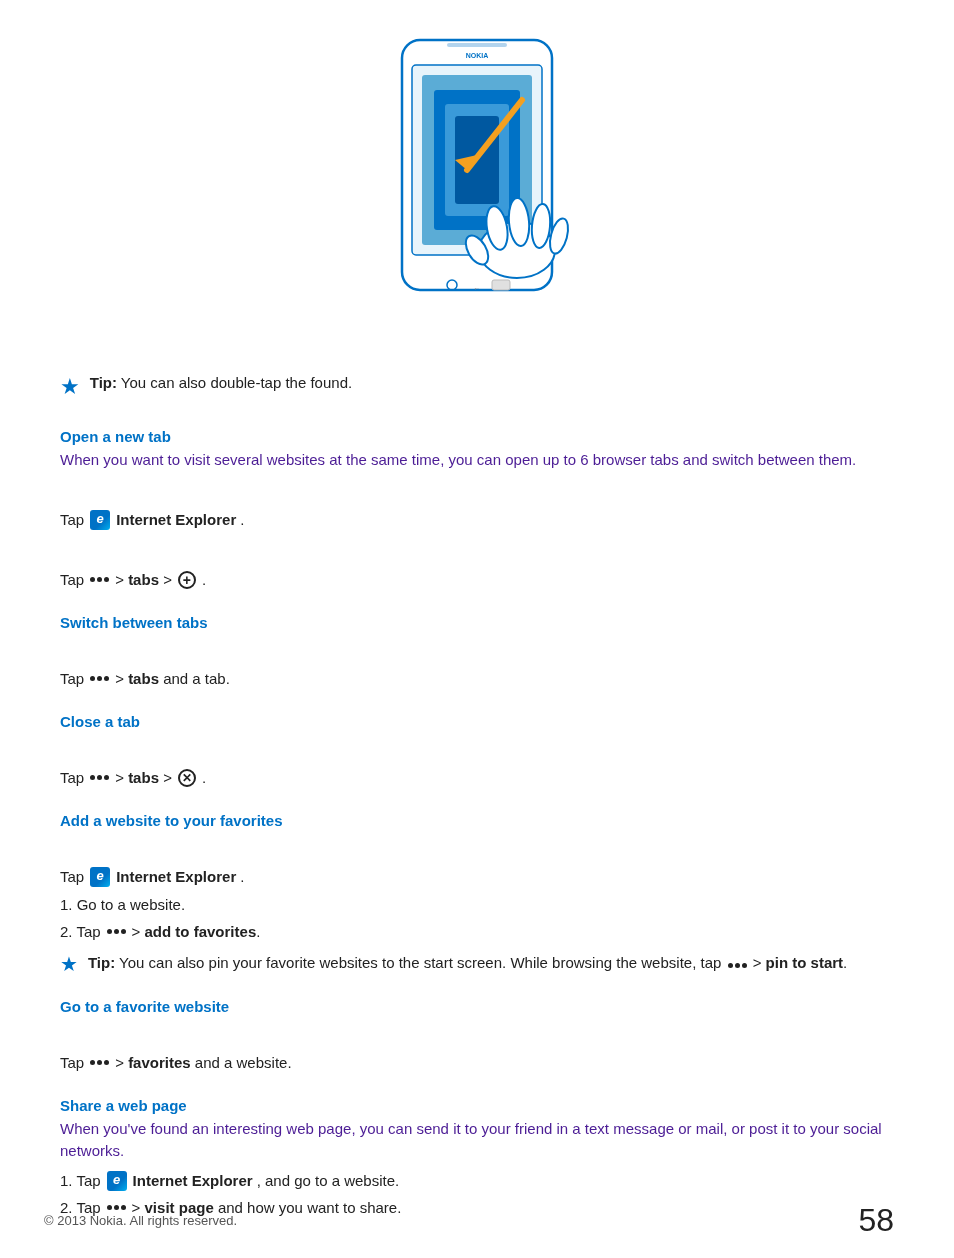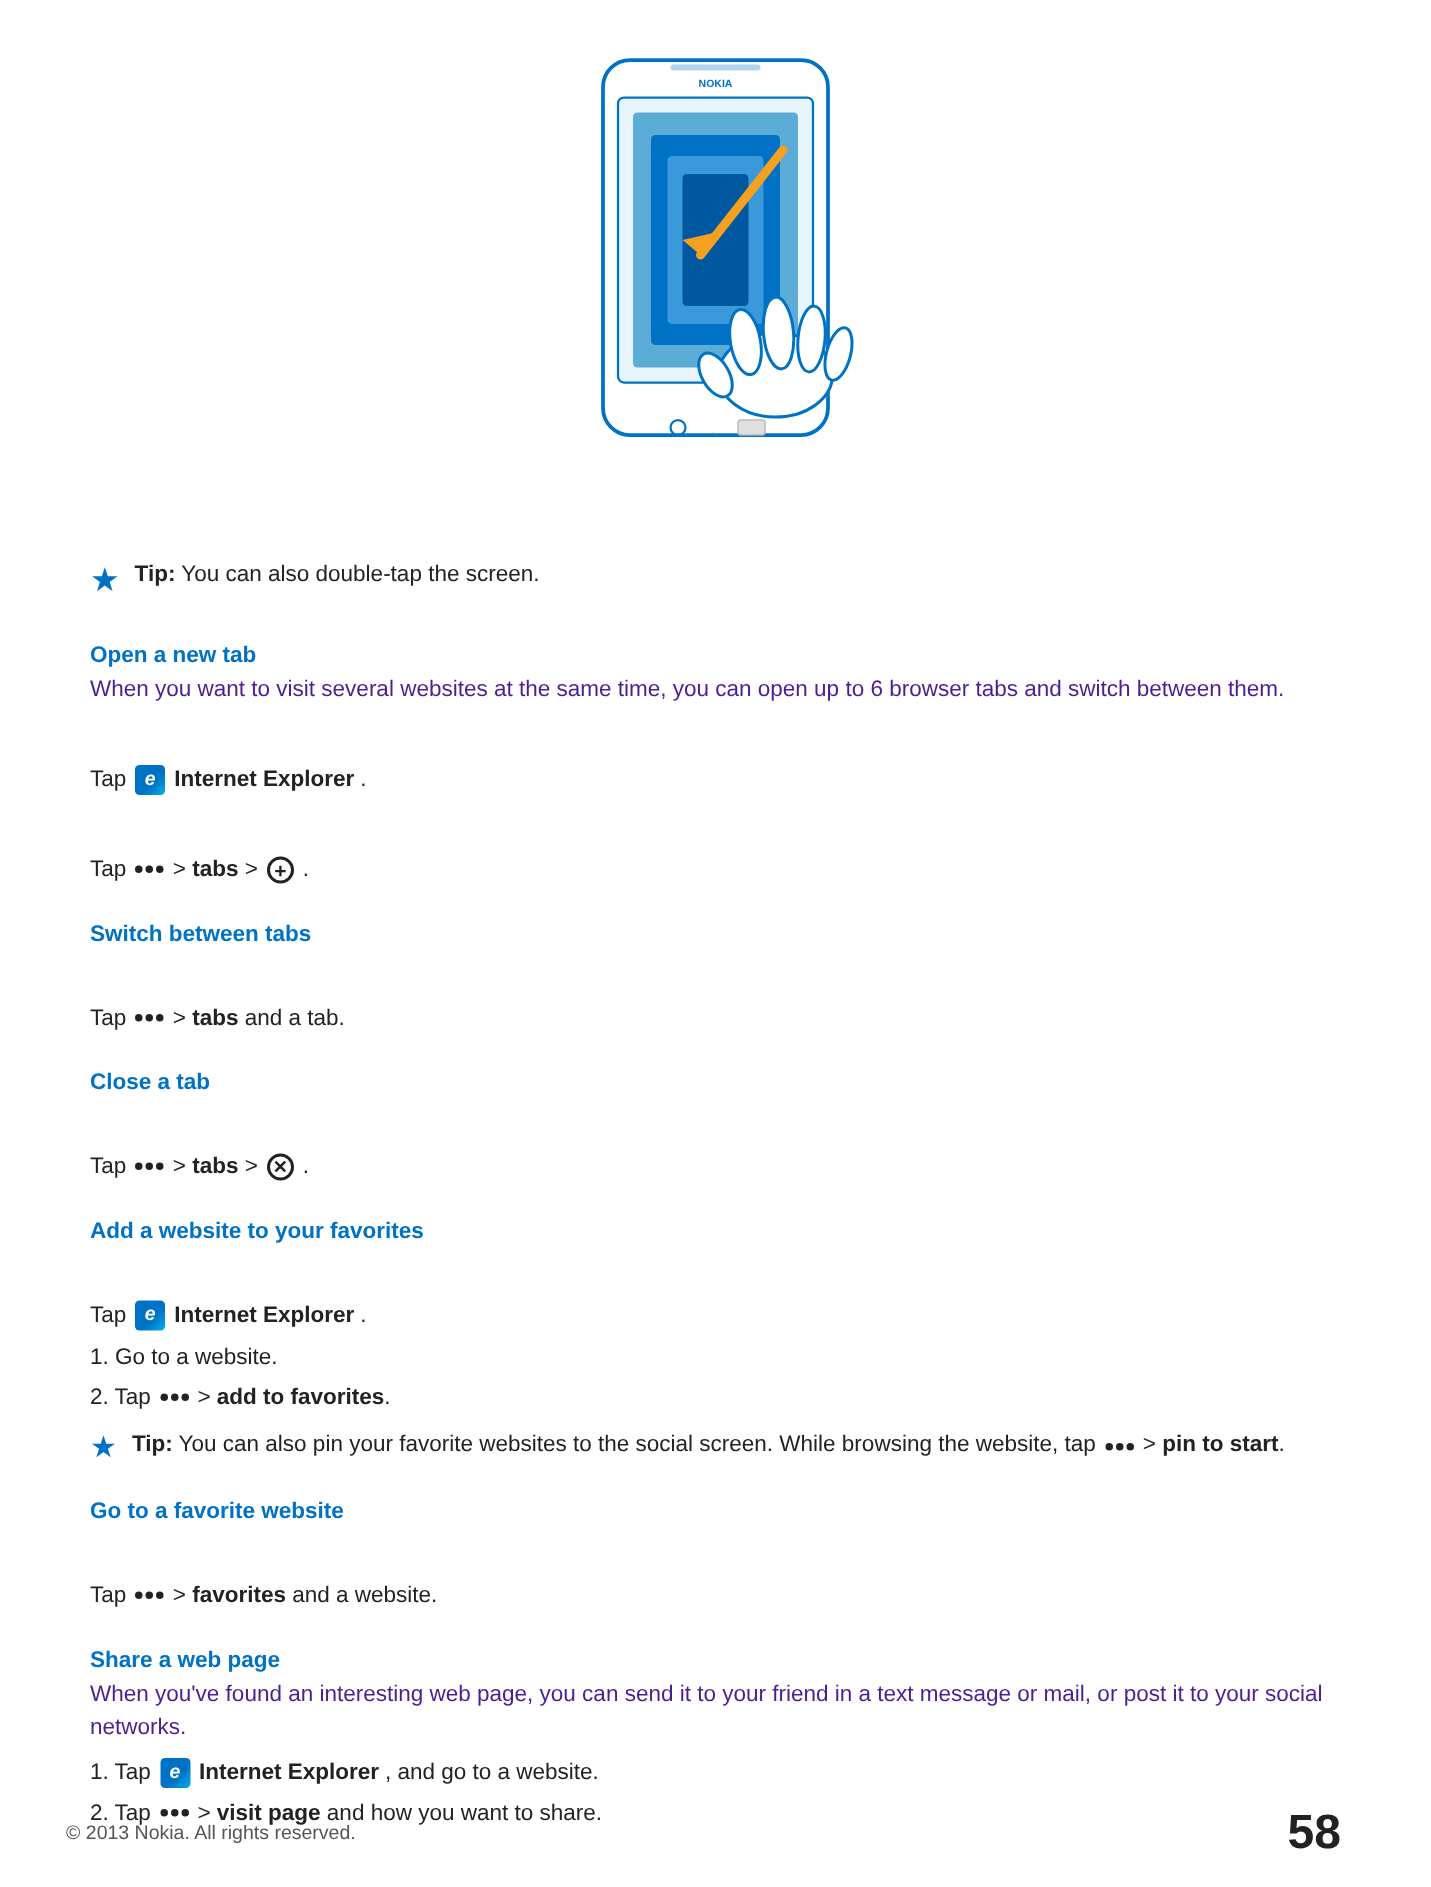--- a/index.html
+++ b/index.html
@@ -174,21 +174,21 @@
       left: 44px;
       right: 60px;
       display: flex;
       justify-content: space-between;
       align-items: center;
       font-size: 13px;
       color: #555;
     }
     .footer-page-num {
       font-size: 32px;
-      font-weight: bold;
+      font-weight: normal;
       color: #222;
     }
   </style>
 </head>
 <body>
 
 <div class="page">
 
   <div class="phone-illustration">
     <div class="phone-svg-wrap">
@@ -225,21 +225,21 @@
 
         <line x1="175" y1="70" x2="120" y2="140" stroke="#f4a020" stroke-width="6" stroke-linecap="round"></line>
         <polygon points="120,140 130,125 108,130" fill="#f4a020"></polygon>
       </svg>
     </div>
   </div>
 
   <div class="tip-block">
     <span class="star-icon">★</span>
     <span class="tip-text">
-      <b>Tip:</b> <span>You can also double-tap the screen.</span>
+      <b>Tip:</b> <span>You can also double-tap the found.</span>
     </span>
   </div>
 
   <div class="section-heading">Open a new tab</div>
   <p class="para">When you want to visit several websites at the same time, you can open up to 6 browser tabs and switch between them.</p>
 
   <div class="instr">
     <span>Tap</span>
     <span class="ie-icon">e</span>
     <b>Internet Explorer</b>.
@@ -297,21 +297,21 @@
         <span class="dot"></span>
         <span class="dot"></span>
     </span>
     <span>&gt; <b>add to favorites</b>.</span>
   </div>
 
   <div class="sub-tip">
     <span class="star-icon">★</span>
     <span class="sub-tip-text">
       <b>Tip:</b>
-      <span>You can also pin your favorite websites to the social screen. While browsing the website, tap</span>
+      <span>You can also pin your favorite websites to the start screen. While browsing the website, tap</span>
       <span class="dots">
         <span class="dot"></span>
           <span class="dot"></span>
           <span class="dot"></span>
       </span>
       &gt; <b>pin to start</b>.
     </span>
   </div>
 
   <div class="section-heading">Go to a favorite website</div>

